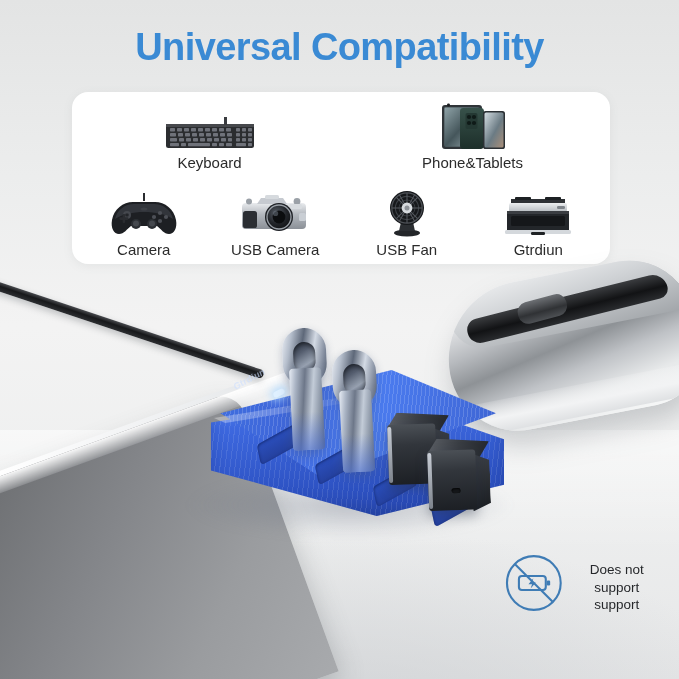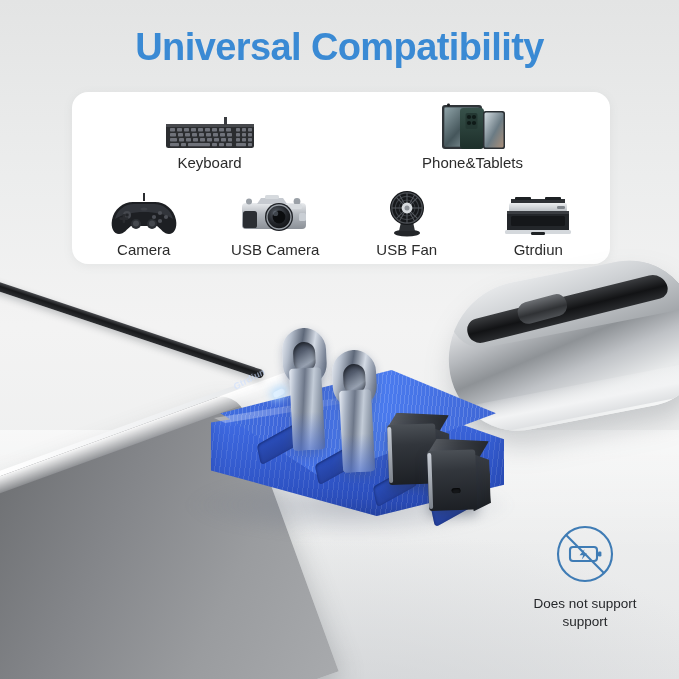--- a/index.html
+++ b/index.html
@@ -243,21 +243,21 @@
     position:absolute; right:16px; top:38px; width:9px; height:5px;
     border-radius:3px; background:#15171a;
     box-shadow:inset 0 1px 2px rgba(0,0,0,.9);
   }
   #adapter1 { left:196px; top:94px; transform:rotate(-2deg); }
   #adapter2 { left:236px; top:120px; transform:rotate(-2deg); }
 
   
   #badge {
     position:absolute; left:502px; top:522px; width:166px; height:122px;
-    display:flex; flex-direction:column; align-items:center;
+    display:flex; flex-direction:row; align-items:center;
   }
   #badge-icon { width:64px; height:64px; }
   #badge-text {
     margin-top:9px; text-align:center; line-height:1.32;
     font-size:13.5px; color:#26282b;
     font-family:"Liberation Sans", sans-serif;
   }
 </style>
 </head>
 <body>

